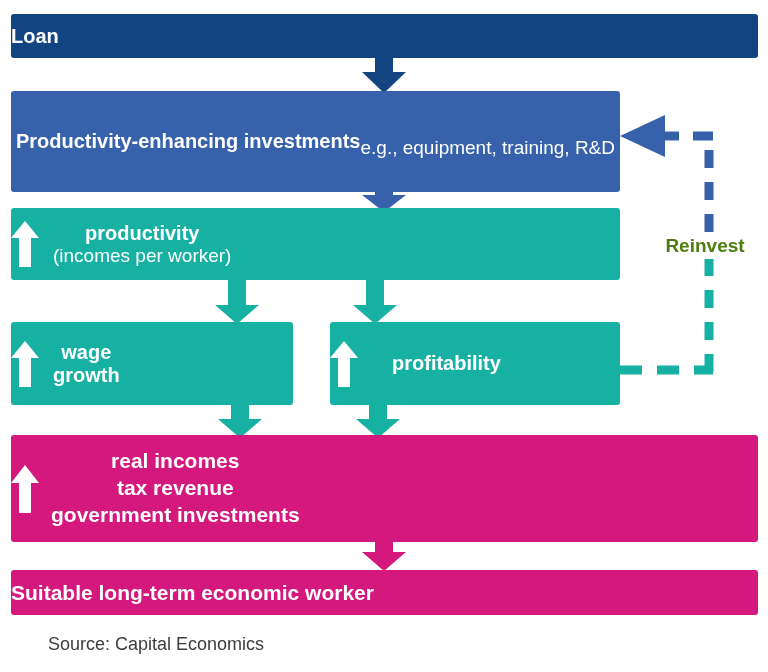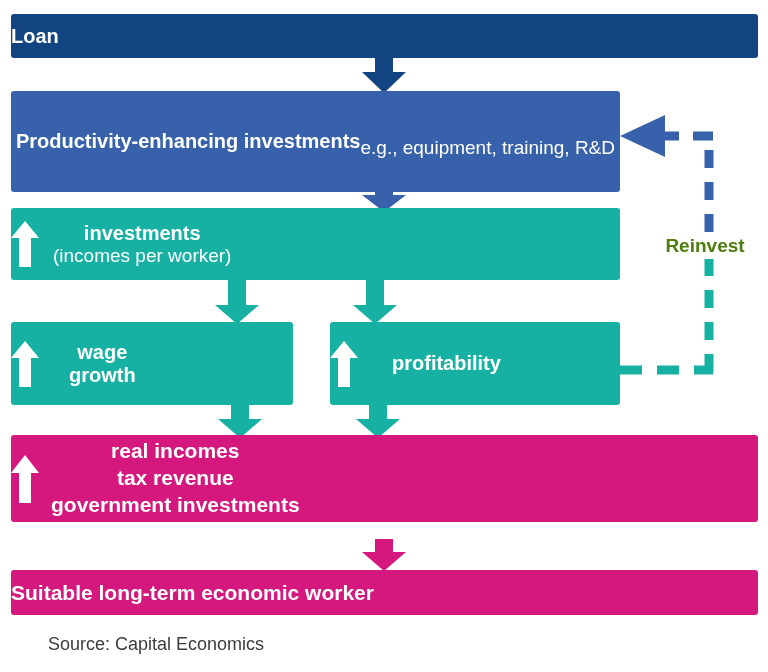--- a/index.html
+++ b/index.html
@@ -63,31 +63,31 @@
   }
   #box-productivity .inner {
     display: flex; align-items: center; gap: 14px;
   }
   #box-productivity .line-main { font-size: 20px; font-weight: bold; text-align: center; }
   #box-productivity .line-sub  { font-size: 19px; font-weight: normal; text-align: center; }
 
   #box-wage {
     left: 11px; top: 322px; width: 282px; height: 83px;
   }
-  #box-wage .inner { display: flex; align-items: center; gap: 30px; }
+  #box-wage .inner { display: flex; align-items: center; gap: 14px; }
   #box-wage .txt { font-size: 20px; font-weight: bold; }
 
   #box-profitability {
     left: 330px; top: 322px; width: 290px; height: 83px;
   }
   #box-profitability .inner { display: flex; align-items: center; gap: 14px; }
   #box-profitability .txt { font-size: 20px; font-weight: bold; padding-left: 20px; }
 
   #box-incomes {
-    left: 11px; top: 435px; width: 747px; height: 87px;
+    left: 11px; top: 435px; width: 747px; height: 107px;
   }
   #box-incomes .inner { display: flex; align-items: center; gap: 12px; }
   #box-incomes .txt { font-size: 21px; font-weight: bold; line-height: 1.28; }
 
   #box-growth {
     left: 11px; top: 570px; width: 747px; height: 45px;
   }
   #box-growth .txt { font-size: 21px; font-weight: bold; }
 
   
@@ -150,21 +150,21 @@
   </div>
 
   <div class="box c-teal" id="box-productivity">
     <div class="inner">
       <span class="uparrow">
         <svg width="28" height="46" viewBox="0 0 28 46" aria-hidden="true">
           <polygon points="14,0 28,17 20,17 20,46 8,46 8,17 0,17" fill="#ffffff"></polygon>
         </svg>
       </span>
       <span>
-        <div class="line-main">investments</div>
+        <div class="line-main">productivity</div>
         <div class="line-sub">(incomes per worker)</div>
       </span>
     </div>
   </div>
 
   <div class="conn" style="left:215px; top:279px;">
     <svg width="44" height="45" viewBox="0 0 44 45" aria-hidden="true">
       <polygon points="13,0 31,0 31,26 44,26 22,45 0,26 13,26" fill="#17b1a4"></polygon>
     </svg>
   </div>

